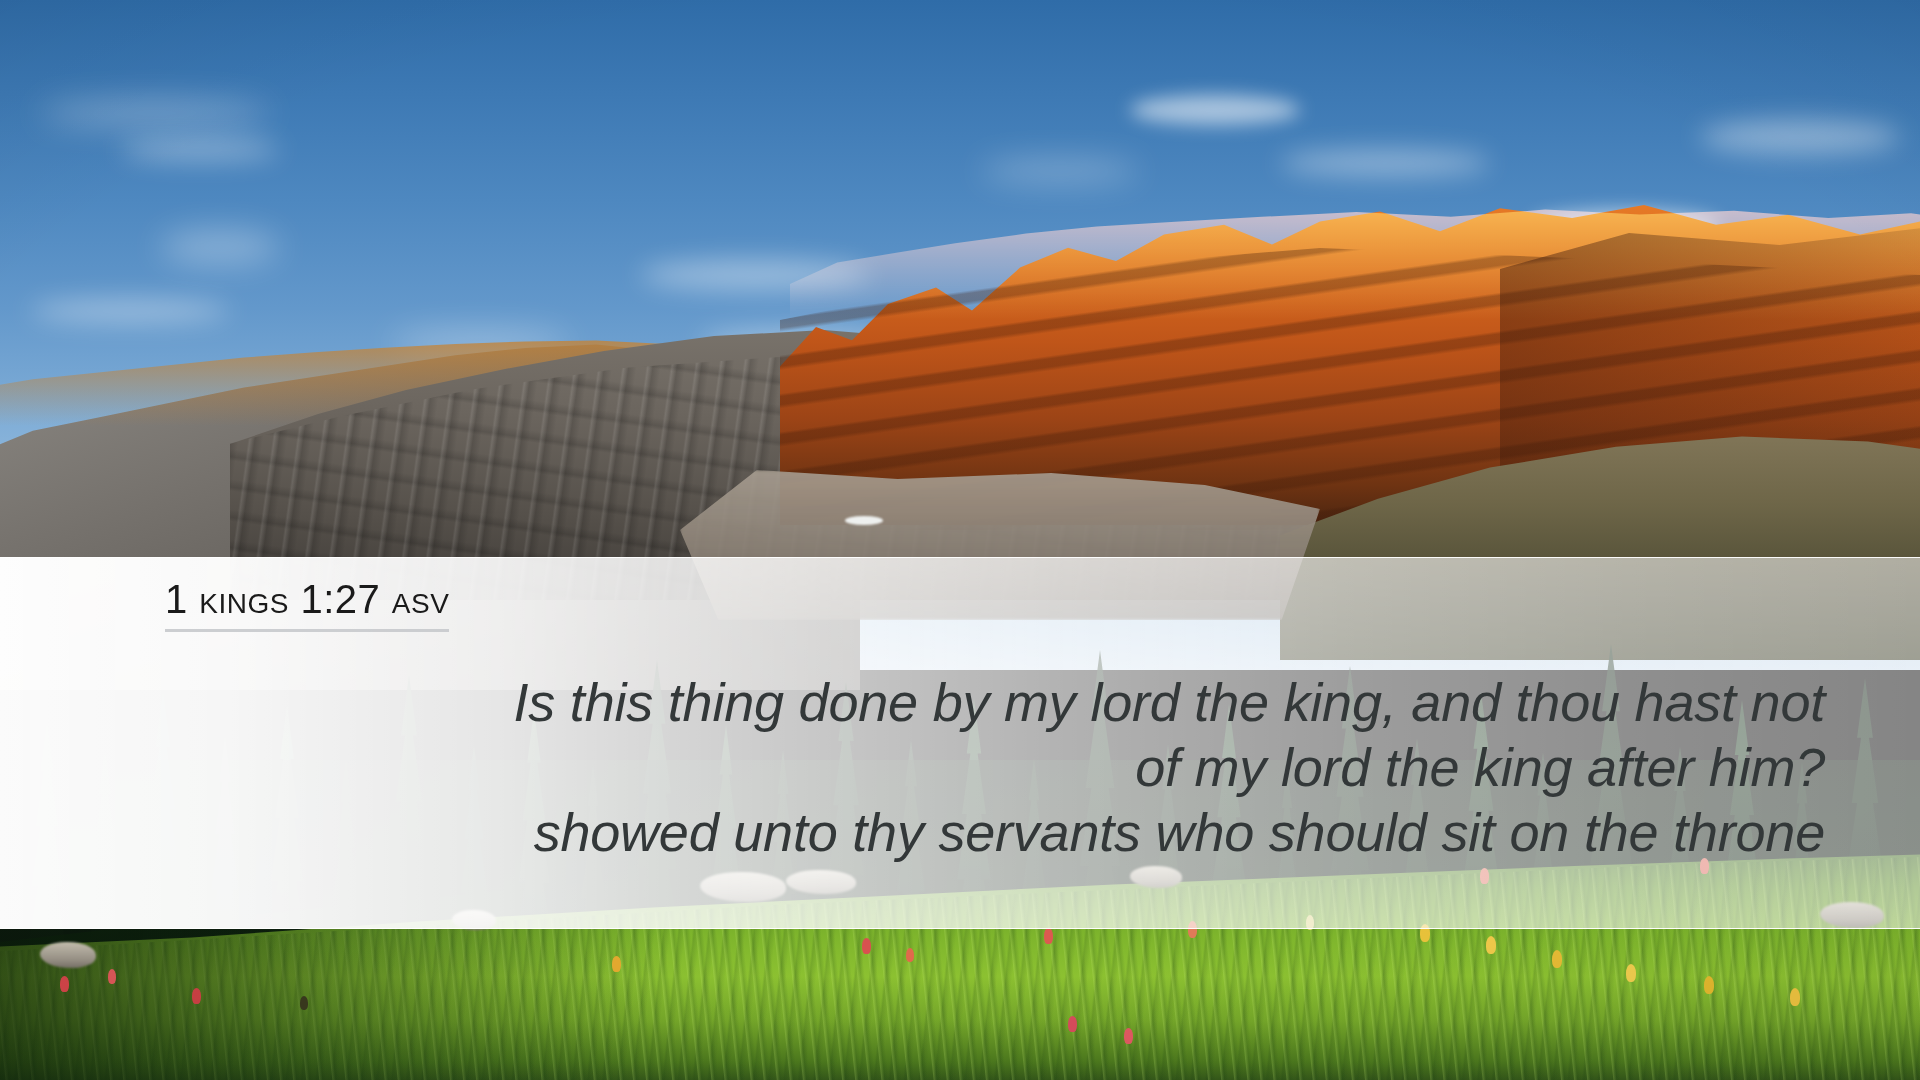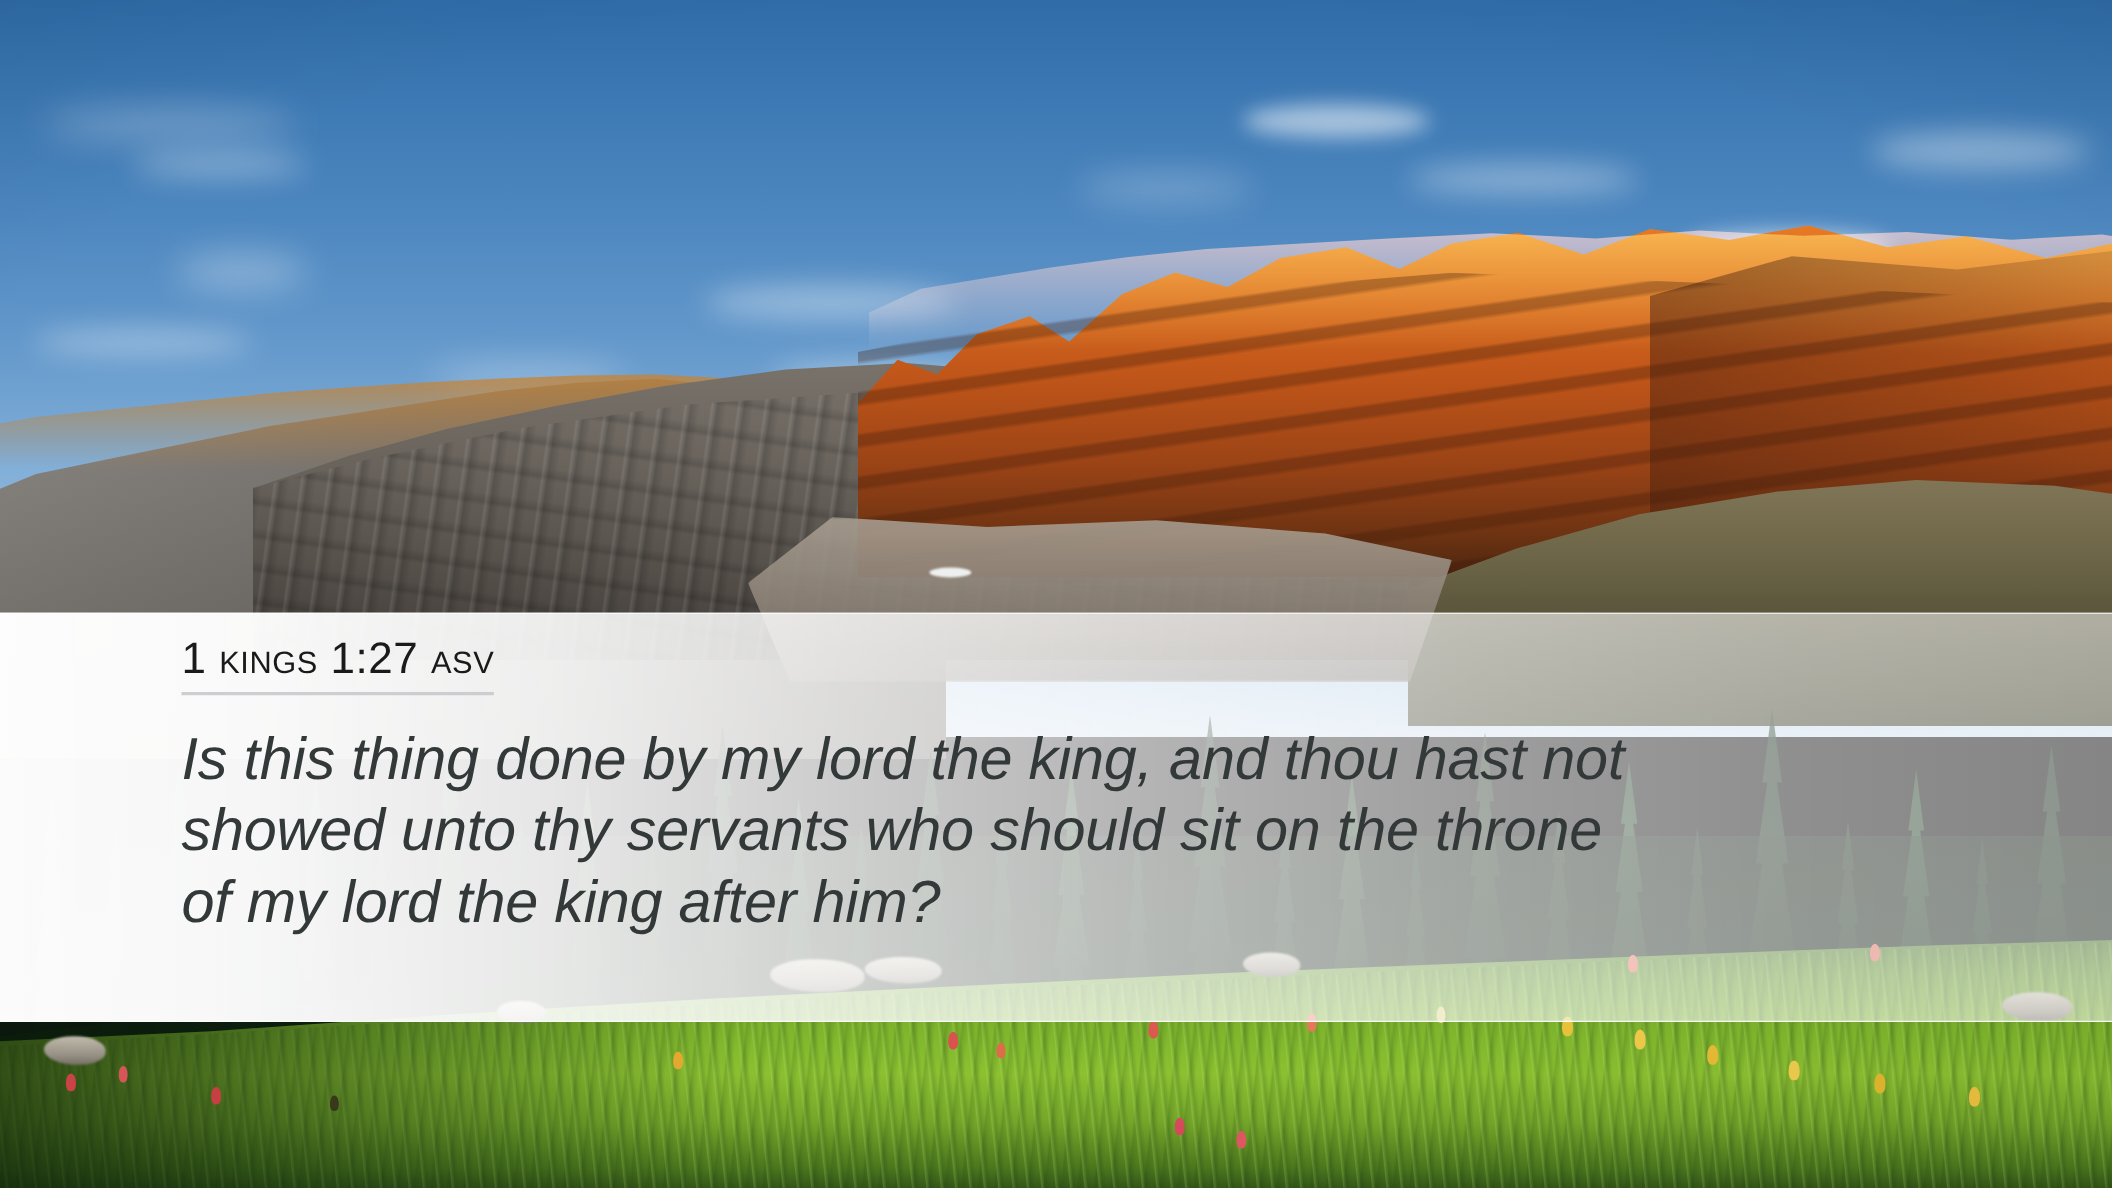--- a/index.html
+++ b/index.html
@@ -248,29 +248,30 @@
     text-transform:lowercase;
     line-height:1.06;
     padding-bottom:9px;
     border-bottom:3px solid rgba(200,202,205,0.92);
     white-space:nowrap;
   }
   
   .verse-reference::first-letter { text-transform:none; }
 
   .verse-text {
-    margin-top:26px;
+    margin-top:38px;
     font-family:"Liberation Sans", sans-serif;
     font-style:italic;
     font-weight:400;
     font-size:54px;
     line-height:1.20;
     letter-spacing:-0.004em;
     color:#333839;
     max-width:1660px;
+    text-align:right;
   }
 
   .no-select { -webkit-user-select:none; user-select:none; }
 </style>
 </head>
 <body>
 
 <div class="wallpaper">
 
   <div class="scene">
@@ -376,20 +377,20 @@
     <div class="photo-grade"></div>
   </div>
 
   <div class="verse-band no-select">
     <div class="verse-inner">
 
       <div class="verse-reference">1 Kings 1:27 ASV</div>
 
       <div class="verse-text">
         <div>Is this thing done by my lord the king, and thou hast not</div>
+        <div>of my lord the king after him?</div>
         <div>showed unto thy servants who should sit on the throne</div>
-        <div>of my lord the king after him?</div>
       </div>
 
     </div>
   </div>
 
 </div>
 
 </body></html>

